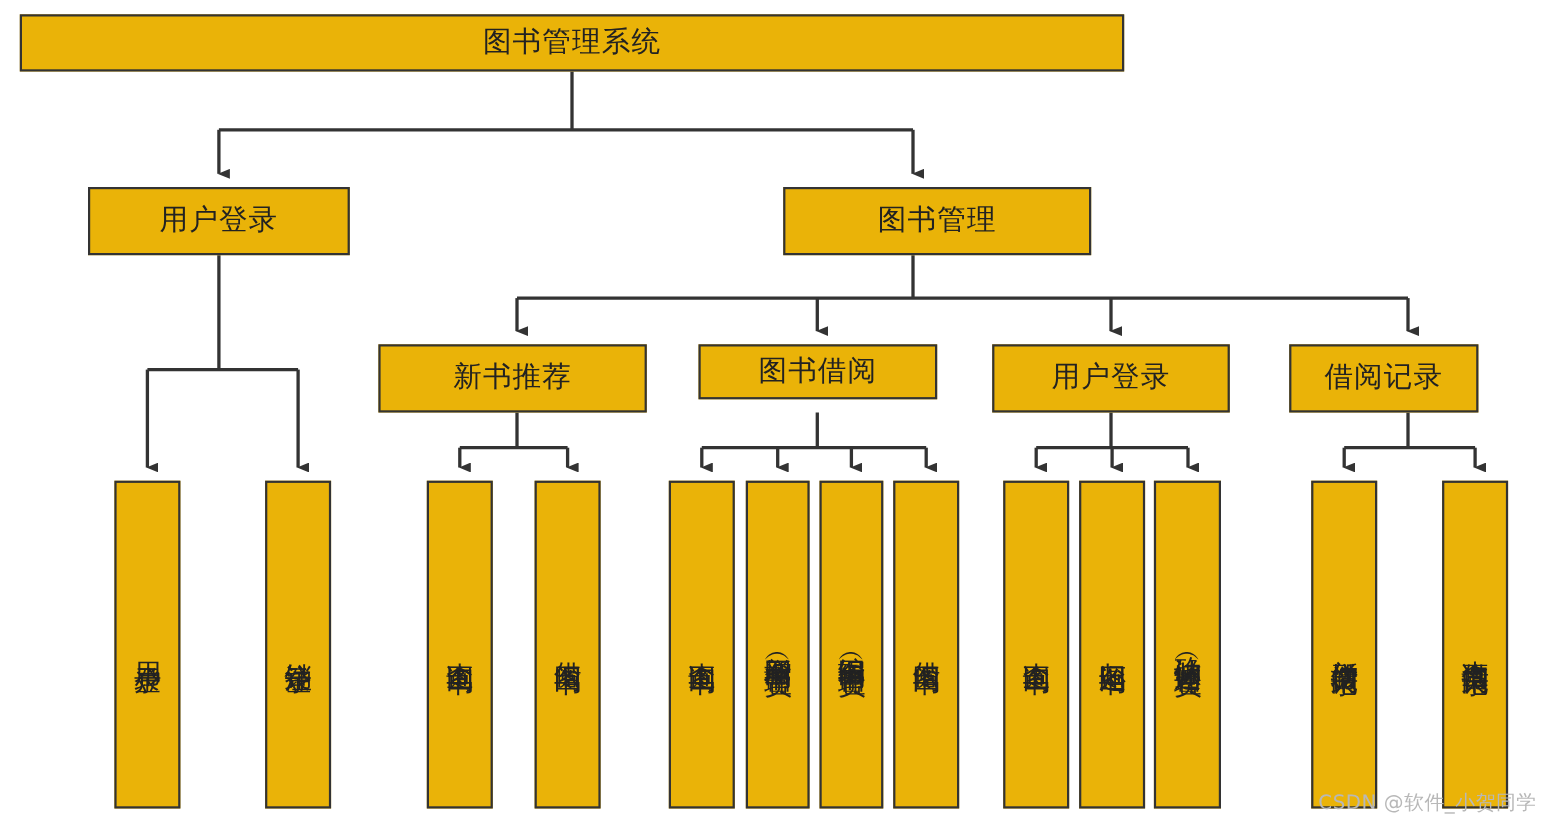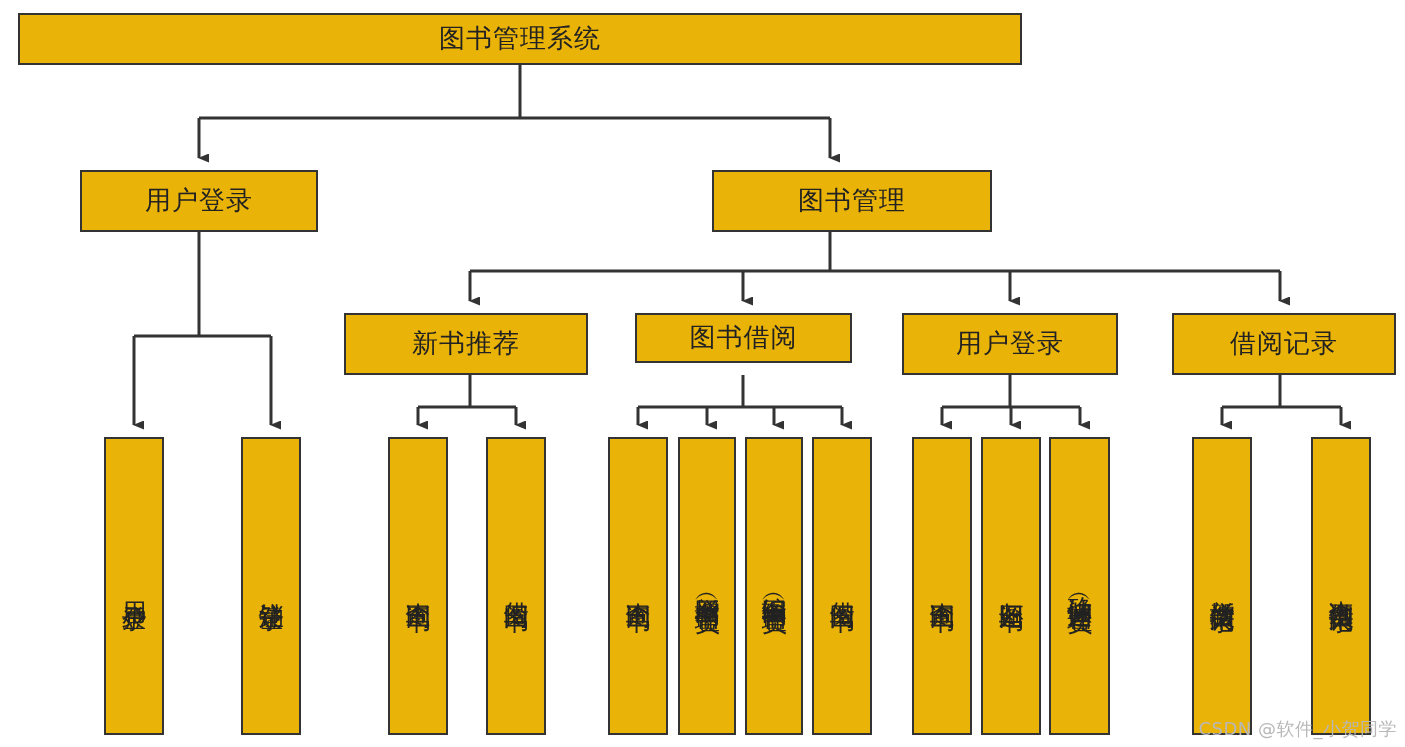--- a/index.html
+++ b/index.html
@@ -135,21 +135,21 @@
 
   <div class="node horizontal" style="left:344px; top:313px; width:244px; height:62px;">
     <span class="nlabel">新书推荐</span>
   </div>
   <div class="node horizontal" style="left:635px; top:313px; width:217px; height:50px;">
     <span class="nlabel">图书借阅</span>
   </div>
   <div class="node horizontal" style="left:902px; top:313px; width:216px; height:62px;">
     <span class="nlabel">用户登录</span>
   </div>
-  <div class="node horizontal" style="left:1172px; top:313px; width:224px; height:62px;">
+  <div class="node horizontal" style="left:1172px; top:313px; width:172px; height:62px;">
     <span class="nlabel">借阅记录</span>
   </div>
 
   <div class="node vertical" style="left:104px; top:437px; width:60px; height:298px;">
     <span class="nlabel">用户登录</span>
   </div>
   <div class="node vertical" style="left:241px; top:437px; width:60px; height:298px;">
     <span class="nlabel">注销登录</span>
   </div>
 

